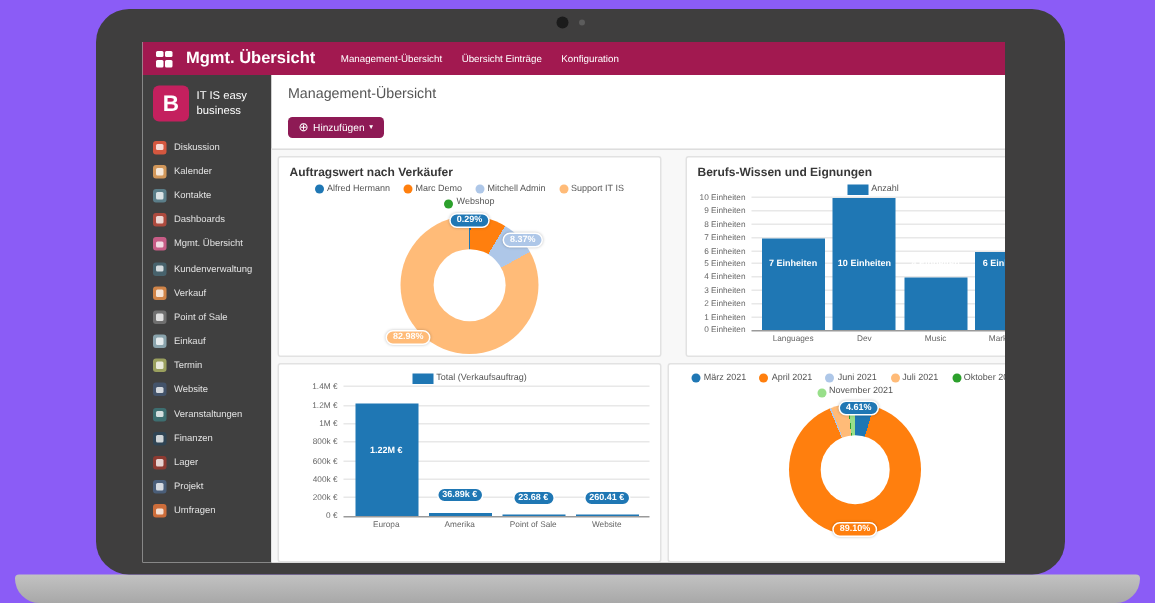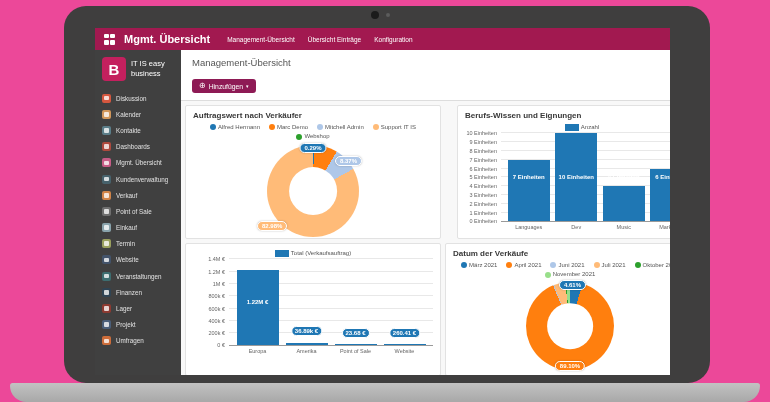--- a/index.html
+++ b/index.html
@@ -1,16 +1,16 @@
 <!DOCTYPE html>
 <html><head>
 <meta charset="utf-8">
 <style>
   html,body{margin:0;padding:0;background:#fff;}
-  .stage{position:relative;width:770px;height:402px;background:#ec4899;overflow:hidden;
+  .stage{position:relative;width:770px;height:402px;background:#8b5cf6;overflow:hidden;
          font-family:"Liberation Sans",sans-serif;}
   
   .laptop-body{position:absolute;left:64px;top:6px;width:646px;height:377px;
                background:#3f3e3e;border-radius:22px;}
   .webcam{position:absolute;left:371px;top:11px;width:8px;height:8px;border-radius:50%;background:#1b1b1b;}
   .webcam-led{position:absolute;left:386px;top:13px;width:4px;height:4px;border-radius:50%;background:#5c5c5c;}
   .laptop-base{position:absolute;left:10px;top:383px;width:750px;height:19px;
                background:linear-gradient(#c2c2c2,#a8a8a8);border-radius:3px 3px 18px 18px;}
   
   .screen{position:absolute;left:95px;top:28px;width:575px;height:347px;background:#fff;
@@ -351,21 +351,20 @@
                   </div>
                   <div class="xlabels">
                     <span class="xlab" style="width: 42px;">Europa</span>
                     <span class="xlab" style="width: 42px;">Amerika</span>
                     <span class="xlab" style="width: 42px;">Point of Sale</span>
                     <span class="xlab" style="width: 42px;">Website</span>
                   </div>
                 </div>
             </section>
             <section class="card c4">
-              <h3 class="card-title">Datum der Verkäufe</h3>
               <div class="legend">
                   <span class="legend-item">
                     <span class="dot" style="background: rgb(31, 119, 180);"></span>
                     <span>März 2021</span>
                   </span>
                   <span class="legend-item">
                     <span class="dot" style="background: rgb(255, 127, 14);"></span>
                     <span>April 2021</span>
                   </span>
                   <span class="legend-item">

